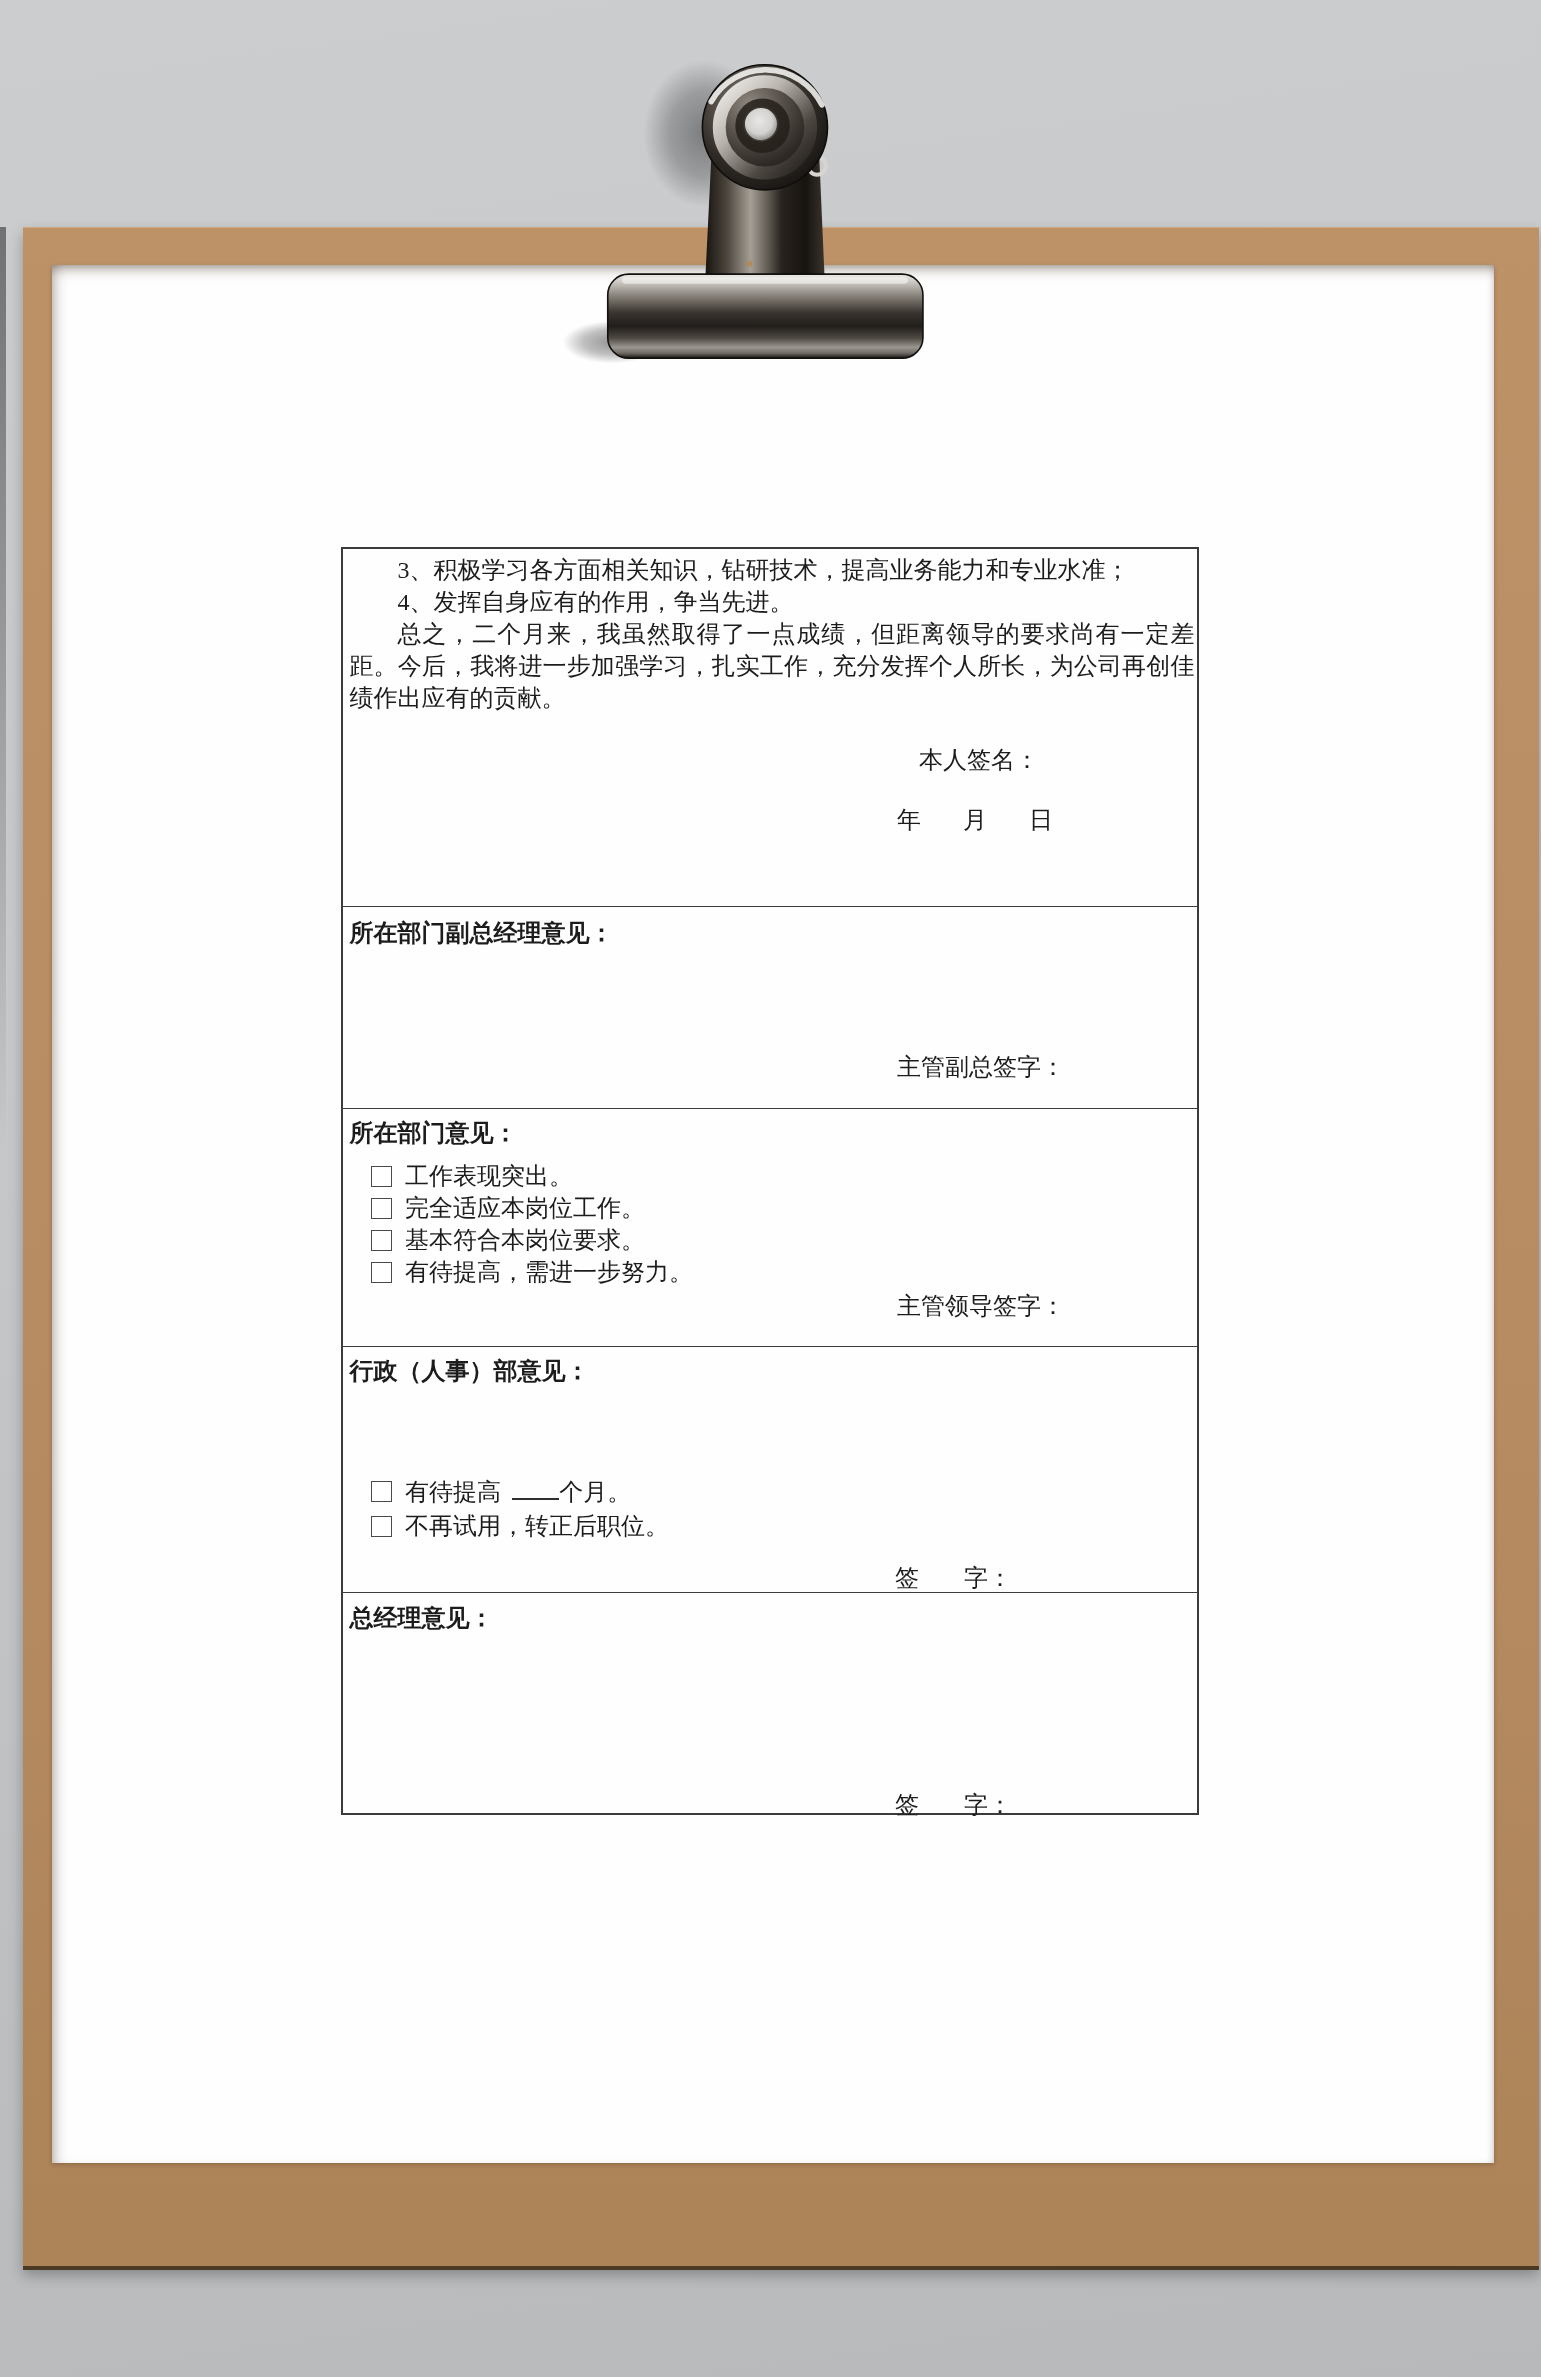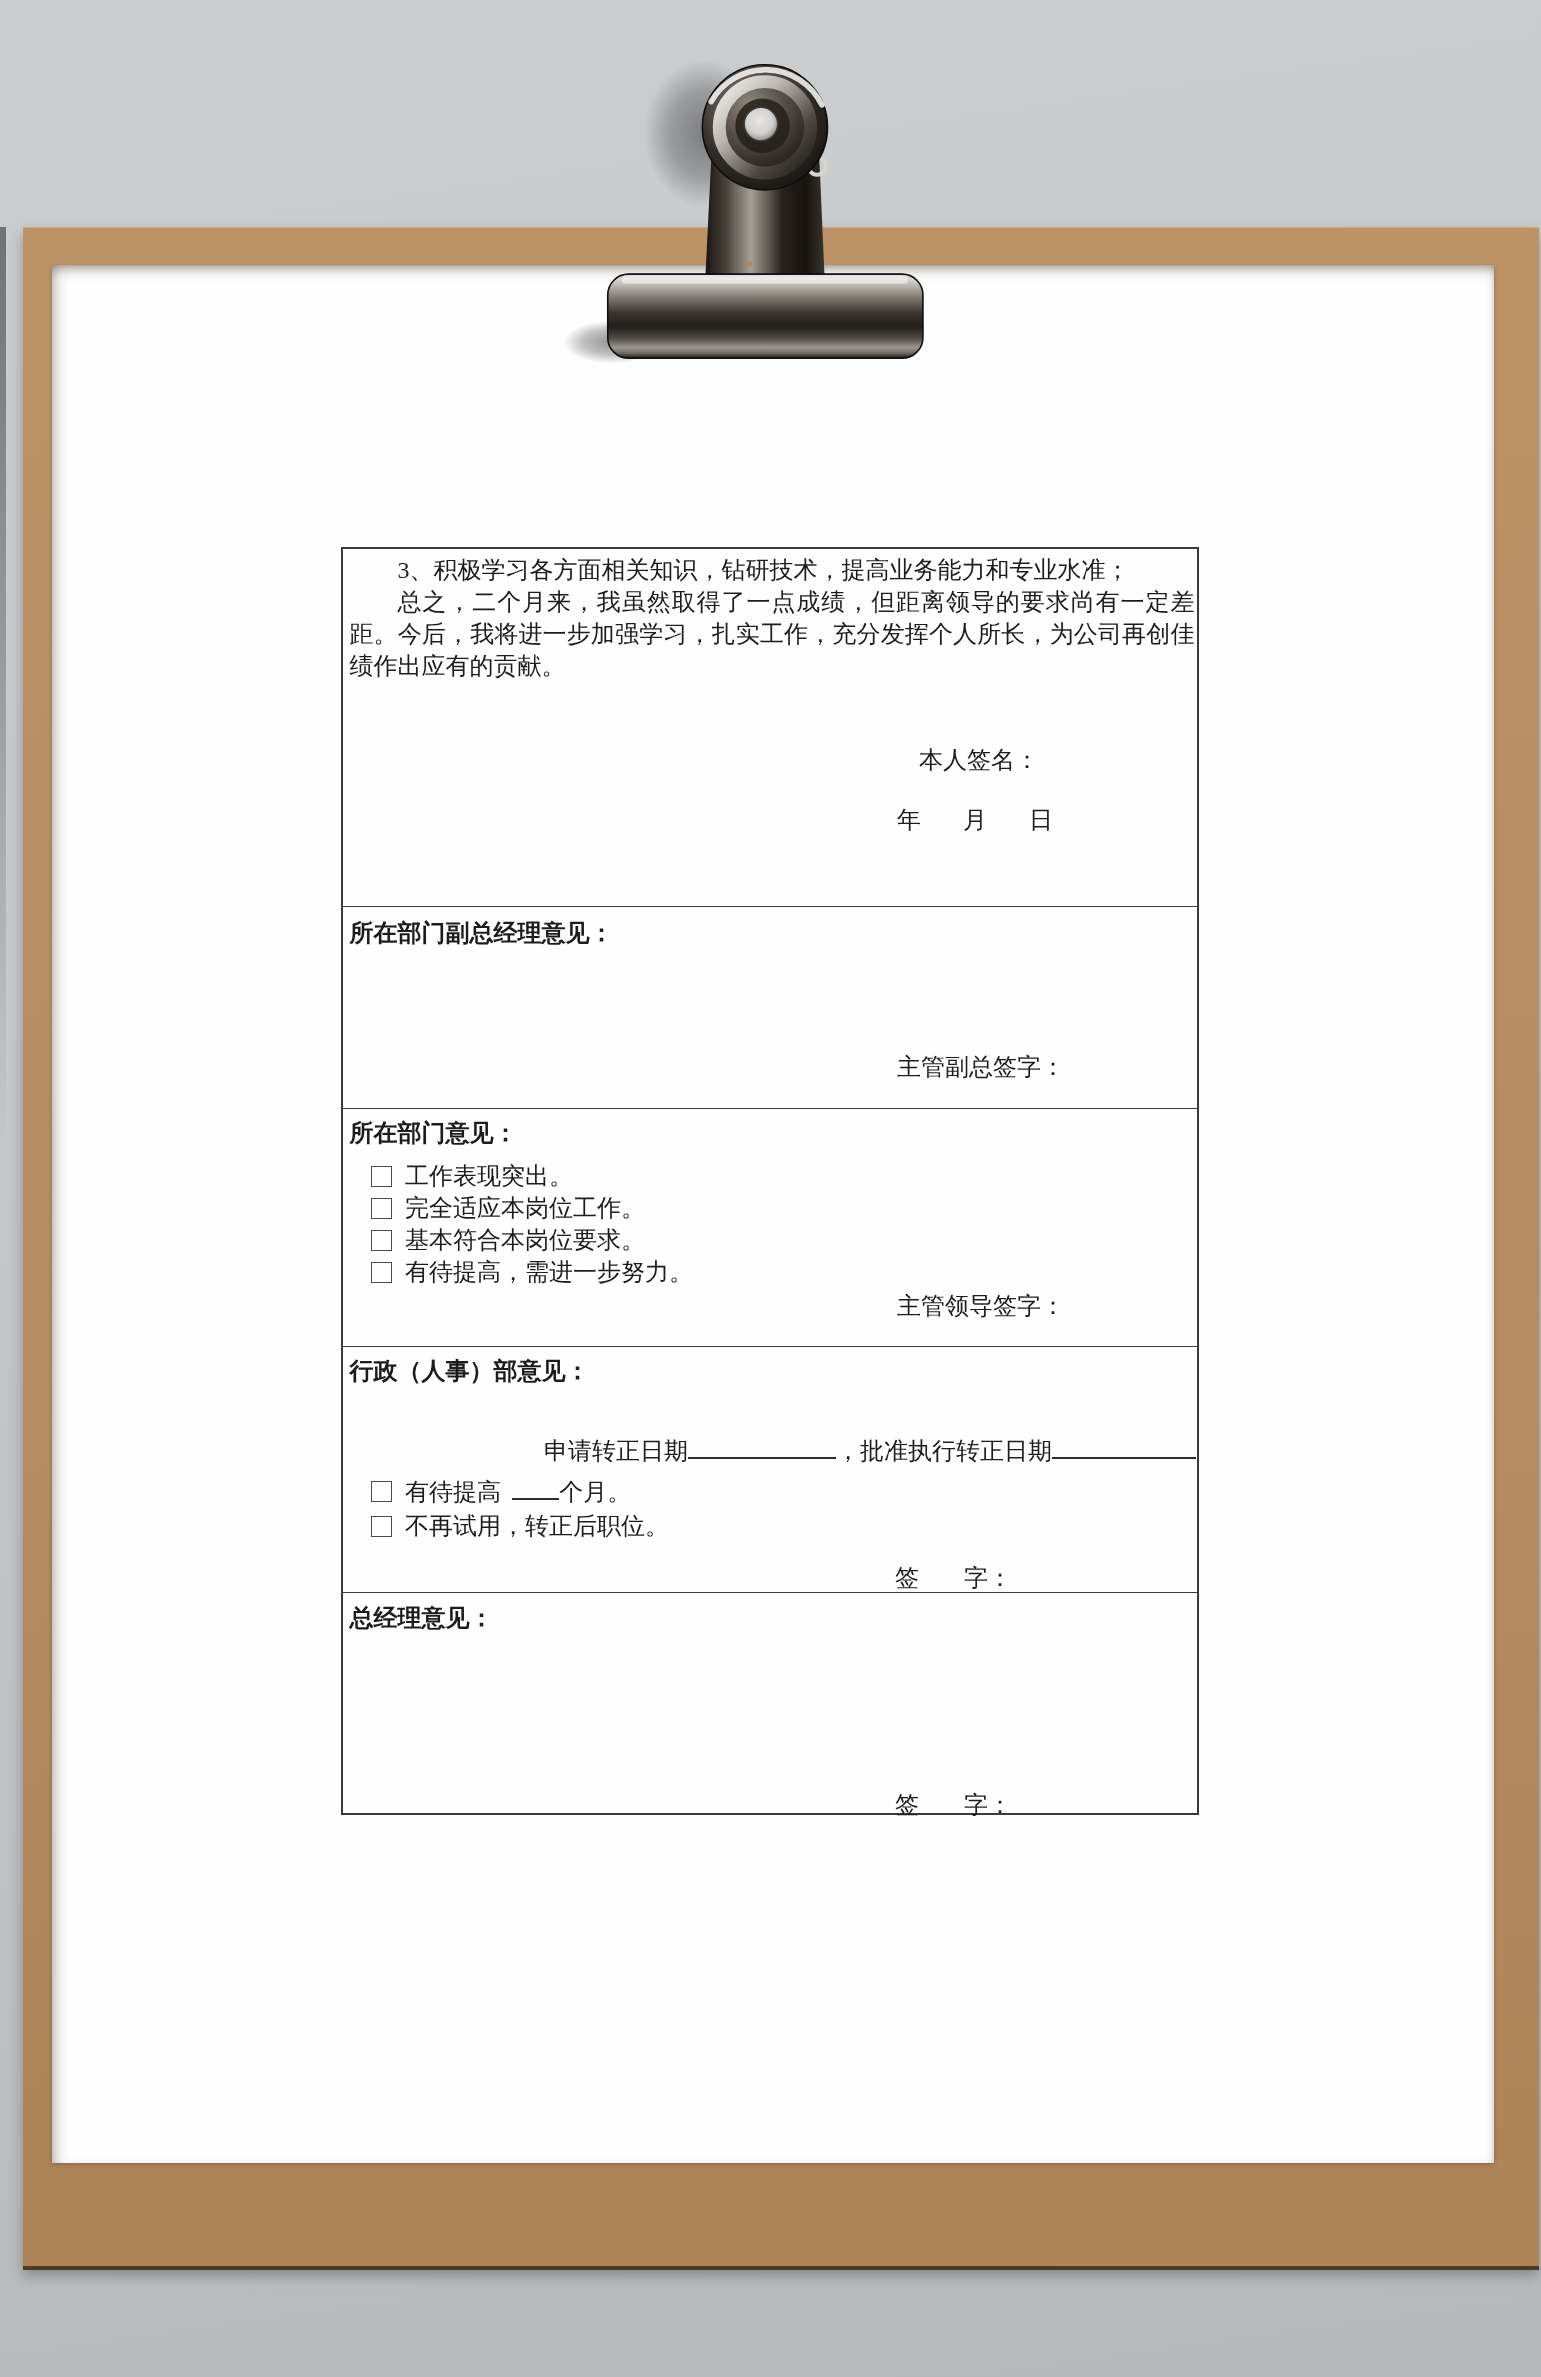--- a/index.html
+++ b/index.html
@@ -49,20 +49,21 @@
 
   <div class="board"></div>
   <div class="wall-edge"></div>
   <div class="paper"></div>
 
   <div class="form-table">
 
     <div class="row r1">
       <div class="para">
         <p>3、积极学习各方面相关知识，钻研技术，提高业务能力和专业水准；</p>
+        <p>4、发挥自身应有的作用，争当先进。</p>
         <p>总之，二个月来，我虽然取得了一点成绩，但距离领导的要求尚有一定差距。今后，我将进一步加强学习，扎实工作，充分发挥个人所长，为公司再创佳绩作出应有的贡献。</p>
       </div>
       <div class="sign-line self-sign">本人签名：</div>
       <div class="date-line">
         <span>年</span>
         <span>月</span>
         <span>日</span>
       </div>
     </div>
 
@@ -91,26 +92,20 @@
           <span>有待提高，需进一步努力。</span>
         </li>
       </ul>
       <div class="sign-line" style="left:554px;top:181px;">主管领导签字：</div>
     </div>
 
     <div class="row r4">
       <div class="sec-title" style="top:8px;">行政（人事）部意见：</div>
 
 
-      <div class="hr-opt" style="left:201px;top:86px;">
-        <span>申请转正日期</span>
-        <span class="blank" style="width:148px;"></span>
-        <span>，批准执行转正日期</span>
-        <span class="blank" style="width:144px;"></span>
-      </div>
 
       <div class="hr-opt" style="top:127px;">
         <span class="checkbox"></span>
         <span>有待提高</span>
         <span class="blank" style="width:47px;margin-left:11.2px;"></span>
         <span>个月。</span>
       </div>
 
       <div class="hr-opt" style="top:163px;">
         <span class="checkbox"></span>

